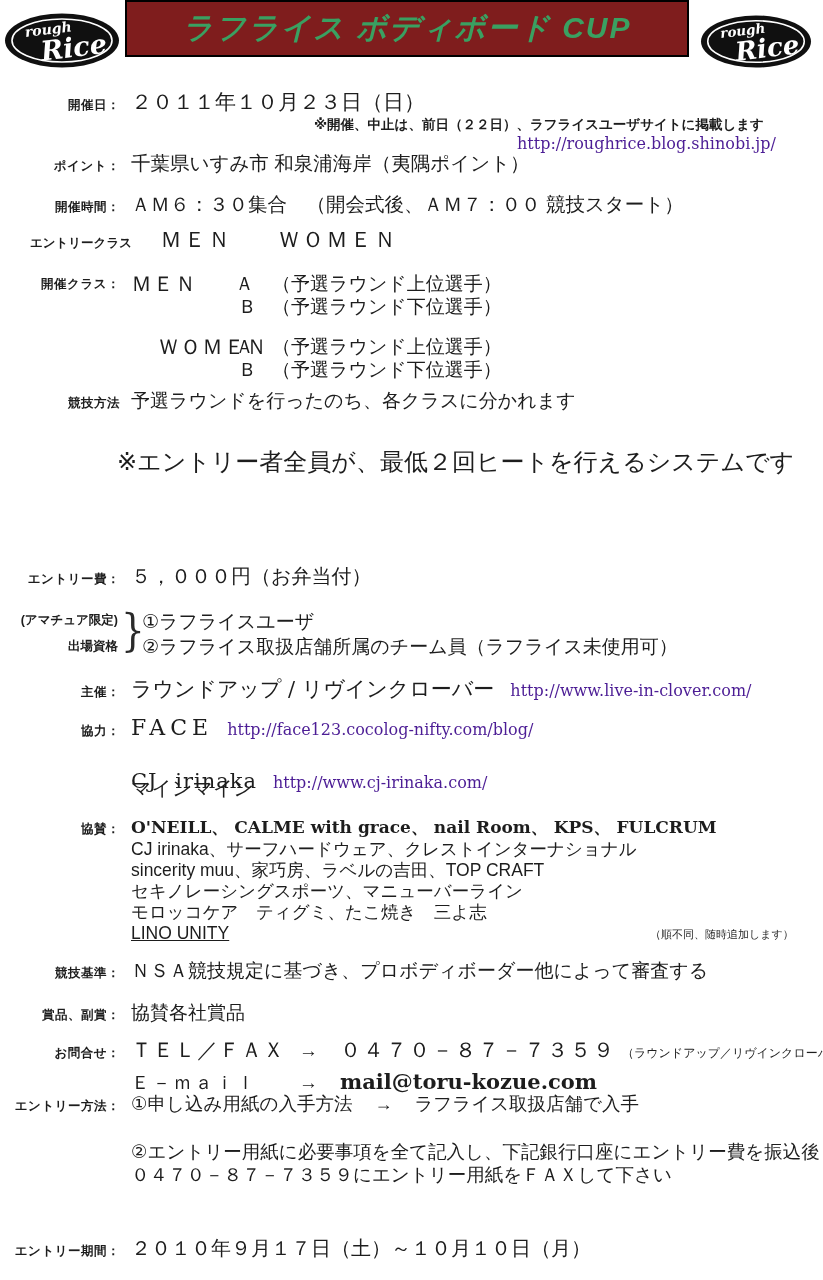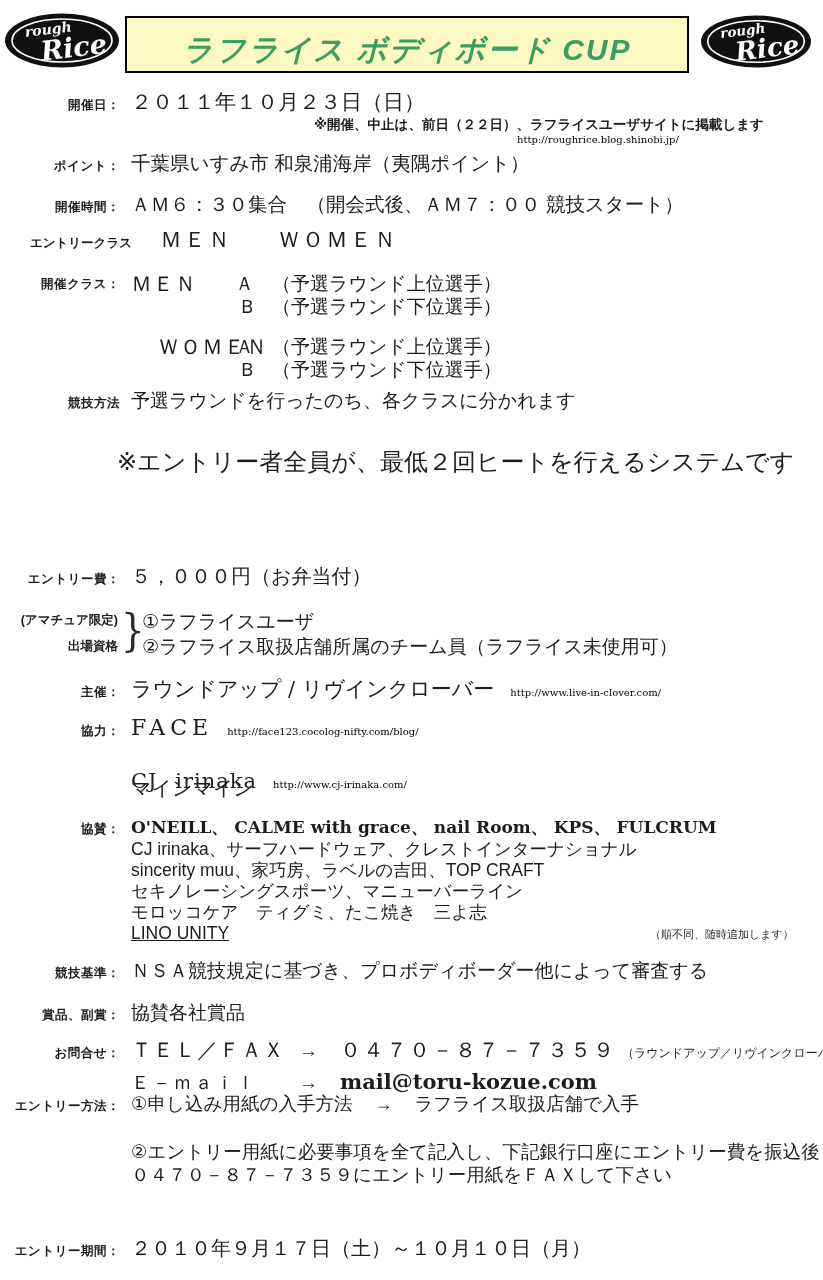--- a/index.html
+++ b/index.html
@@ -5,38 +5,38 @@
   html,body{margin:0;padding:0;}
   body{
     width:823px;height:1280px;background:#ffffff;
     font-family:"Liberation Sans","DejaVu Sans",sans-serif;
     color:#1d1d1d;position:relative;overflow:hidden;
   }
   .abs{position:absolute;}
   
   .logo{position:absolute;width:118px;height:57px;}
   .banner{
-    position:absolute;left:125px;top:16px;width:560px;height:53px;
-    background:#fef9c3;border:2px solid #000;
-    display:flex;align-items:flex-end;justify-content:center;
+    position:absolute;left:125px;top:0;width:560px;height:53px;
+    background:#7f1d1d;border:2px solid #000;
+    display:flex;align-items:center;justify-content:center;
   }
   .banner-title{
     font-style:italic;font-weight:600;font-size:30px;color:#3aa061;
     letter-spacing:2px;white-space:nowrap;
   }
   
   .row{position:absolute;left:0;display:flex;align-items:baseline;white-space:nowrap;}
   .lbl{
     display:inline-block;width:120px;min-width:120px;text-align:right;
     font-weight:700;font-size:12.5px;letter-spacing:.5px;
   }
   .val{margin-left:11px;font-size:19.5px;}
   .val-lg{font-size:21px;}
   .serif{font-family:"DejaVu Serif","Liberation Serif",serif;}
-  .url{font-family:"DejaVu Serif","Liberation Serif",serif;font-size:10px;color:#000000;}
+  .url{font-family:"DejaVu Serif","Liberation Serif",serif;font-size:16px;color:#4c1d95;}
   .boldnote{font-weight:700;font-size:13.5px;}
   
   .ec-name{font-size:22px;letter-spacing:2px;font-weight:500;}
   
   .hc{position:absolute;left:0;top:270px;width:823px;height:120px;font-size:19px;}
   .hc span{position:absolute;white-space:nowrap;}
   .hc .gname{font-size:21px;letter-spacing:1px;font-weight:500;}
   
   .bignote{position:absolute;left:117px;top:446px;font-size:24px;white-space:nowrap;}
   

